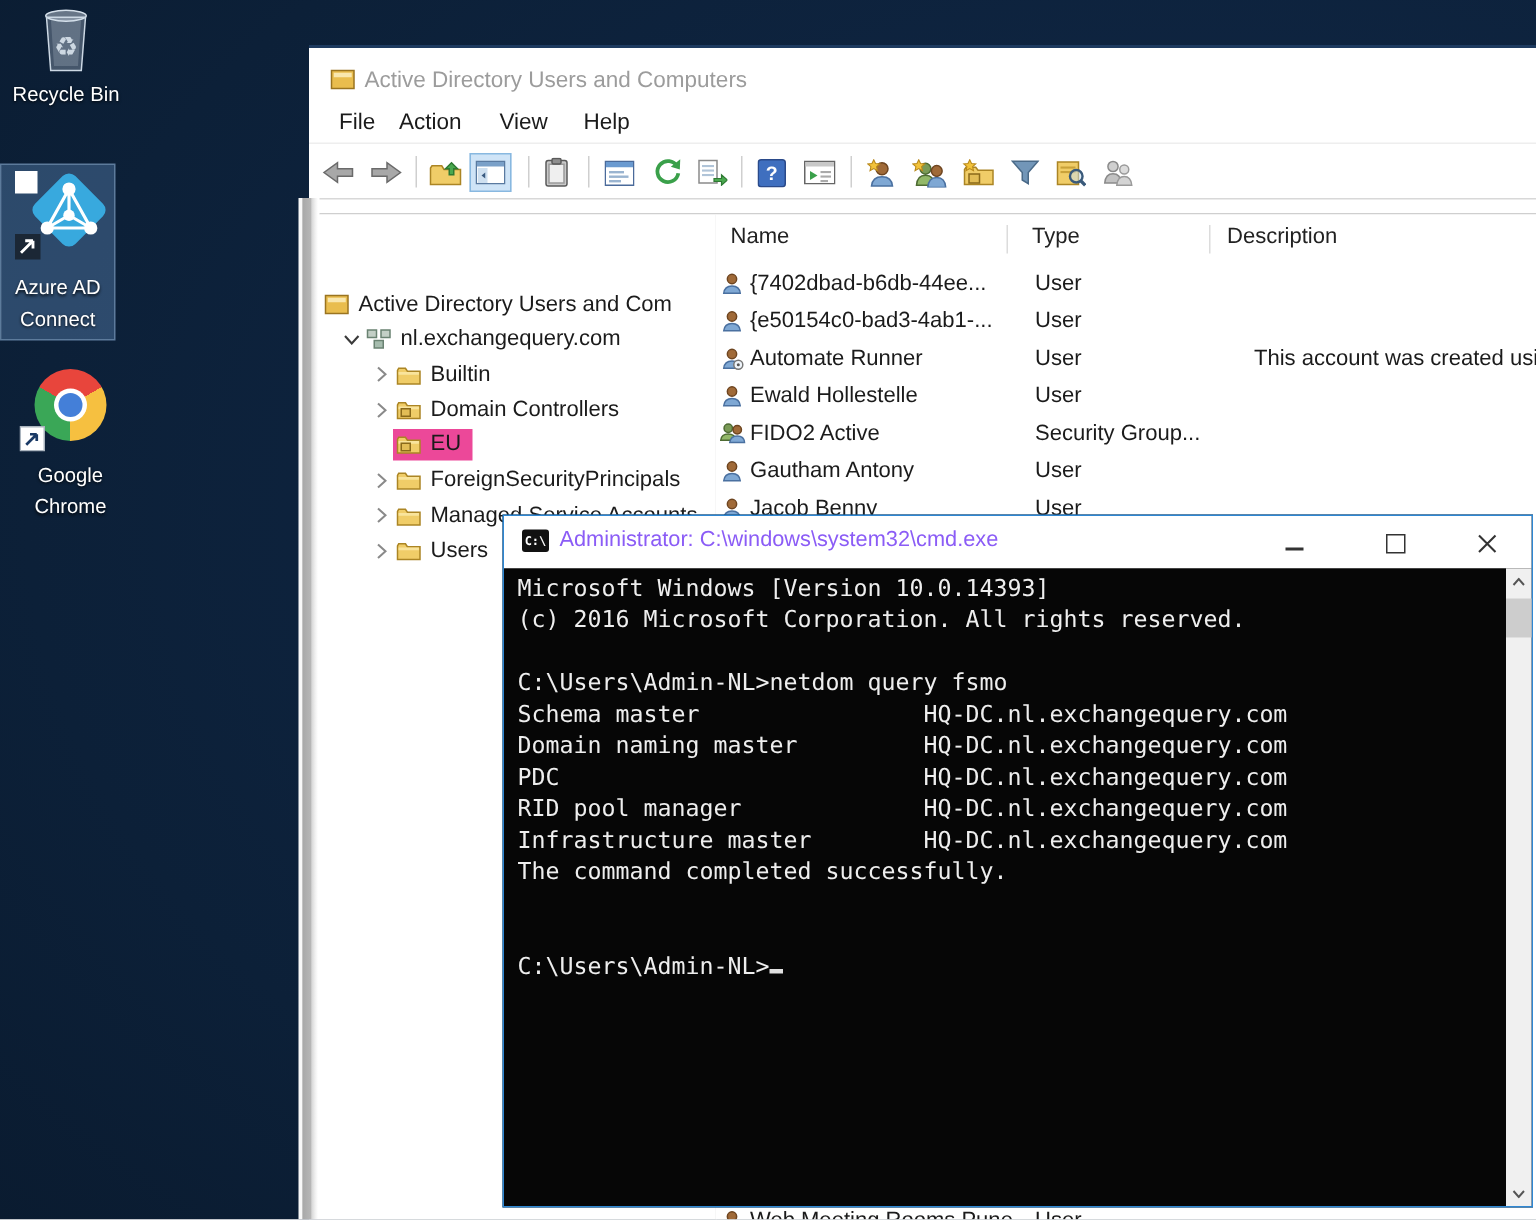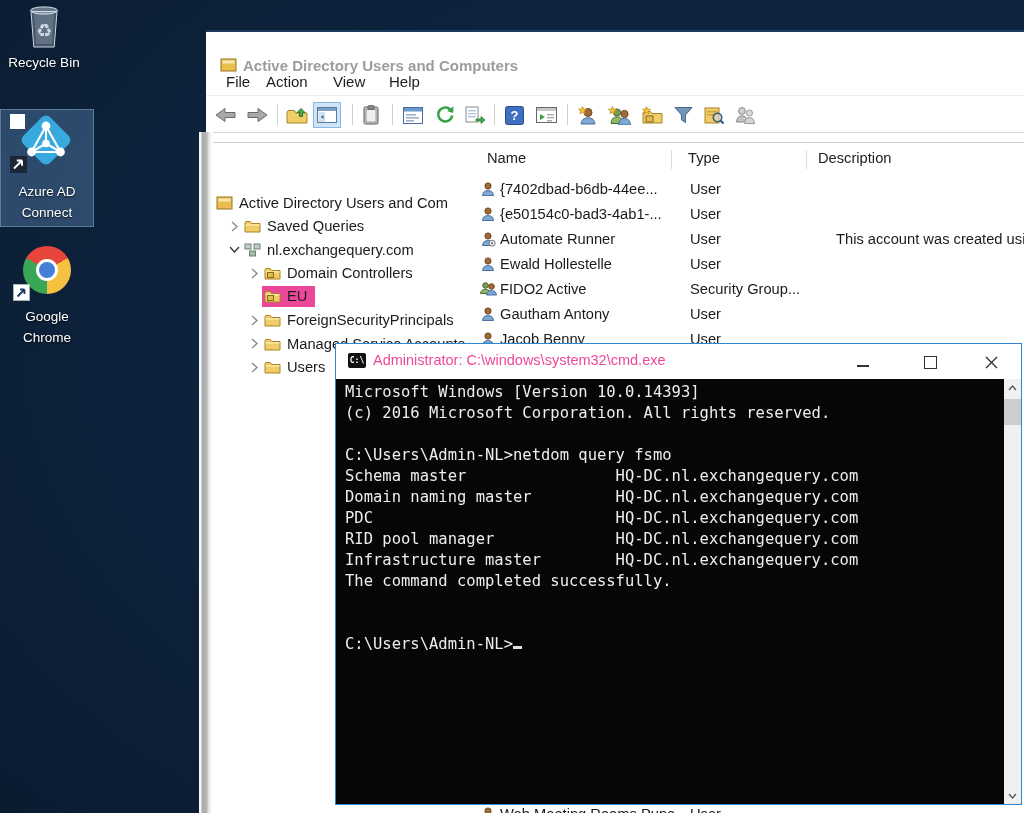--- a/index.html
+++ b/index.html
@@ -7,21 +7,21 @@
     background:radial-gradient(1500px 1000px at 78% 42%, #11294a 0%, #0c2038 52%, #071424 100%);
     font-family:"Liberation Sans",sans-serif;}
   .abs{position:absolute;}
   
   .dicon{position:absolute;text-align:center;color:#fff;font-size:13.5px;}
   .dicon .lbl{text-shadow:0 1px 2px rgba(0,0,0,.85);line-height:21px;}
   .dicon.selected{background:rgba(100,145,195,.38);outline:1px solid rgba(160,198,238,.55);}
   
   .win{position:absolute;background:#fff;}
   #aduc{left:206px;top:30px;width:818px;height:783px;border-top:2px solid #1d3a5f;}
-  #aduc-titlebar{position:absolute;left:0;top:16px;width:100%;height:36px;font-weight:bold;}
+  #aduc-titlebar{position:absolute;left:0;top:4px;width:100%;height:36px;}
   #aduc-title{position:absolute;left:37px;top:9px;color:#9c9c9c;font-size:15px;white-space:nowrap;}
   #aduc-menubar{position:absolute;left:0;top:36px;width:100%;height:27px;}
   .menu-item{position:absolute;top:5px;font-size:15px;color:#1b1b1b;}
   #aduc-toolbar{position:absolute;left:0;top:63px;width:100%;height:36px;border-top:1px solid #eeeeee;border-bottom:1px solid #d8d8d8;}
   .tbi{position:absolute;top:7px;width:26px;height:24px;display:flex;align-items:center;justify-content:center;}
   .tbi.toggled{background:#cfe4f7;border:1px solid #88b8e0;top:6px;}
   .tbsep{position:absolute;top:8px;width:1px;height:21px;background:#cfcfcf;}
   #panels-topline{left:206px;top:142px;width:818px;height:1px;background:#cfcfcf;}
   #left-strip{left:199px;top:132px;width:14px;height:681px;
     background:linear-gradient(90deg,#f8f8f8 0,#f8f8f8 2px,#a9a9a9 3px,#b6b6b6 8px,#d9d9d9 9px,#efefef 11px,#ffffff 13px);}
@@ -41,21 +41,21 @@
   .lrow{position:absolute;height:25px;width:100%;font-size:14.7px;color:#1b1b1b;}
   .lrow .nm{position:absolute;left:23px;top:4px;white-space:nowrap;}
   .lrow .tp{position:absolute;left:213px;top:4px;white-space:nowrap;}
   .lrow .ds{position:absolute;left:359px;top:4px;white-space:nowrap;}
   .lrow .ic{position:absolute;left:3px;top:4px;}
   
   #cmd{left:335px;top:343px;width:687px;height:462px;border:1px solid #2e87d3;background:#060606;box-sizing:border-box;z-index:5;}
   #cmd-titlebar{position:absolute;left:0;top:0;width:100%;height:35px;background:#fff;}
   #cmd-icon{position:absolute;left:12px;top:9px;width:18px;height:15px;background:#111;border-radius:2px;color:#fff;
     font-family:"DejaVu Sans Mono",monospace;font-size:8px;font-weight:bold;line-height:15px;text-align:center;}
-  #cmd-title{position:absolute;left:37px;top:8px;font-size:14.5px;color:#ec4899;white-space:nowrap;}
+  #cmd-title{position:absolute;left:37px;top:8px;font-size:14.5px;color:#8b5cf6;white-space:nowrap;}
   .cbtn{position:absolute;top:0;width:45px;height:34px;}
   #cmd-console{position:absolute;left:0;top:35px;right:17px;bottom:0;background:#060606;overflow:hidden;}
   #cmd-pre{margin:0;padding:3px 0 0 9px;font-family:"DejaVu Sans Mono",monospace;font-size:15.5px;line-height:21px;color:#eeeeee;}
   .cline{white-space:pre;height:21px;}
   #cursor{display:inline-block;width:9px;height:3px;background:#e0e0e0;}
   #cmd-scroll{position:absolute;right:0;top:35px;bottom:0;width:17px;background:#f0f0f0;}
   #cmd-thumb{position:absolute;top:20px;left:0;width:17px;height:26px;background:#cdcdcd;}
   .sarrow{position:absolute;left:0;width:17px;height:17px;display:flex;align-items:center;justify-content:center;}
   .chrome-ball{position:absolute;left:22px;top:6px;width:48px;height:48px;border-radius:50%;
     background:conic-gradient(from 60deg,#f6c040 0 120deg,#3aa757 0 240deg,#e8453c 0 360deg);}
@@ -69,21 +69,21 @@
 
   <div class="dicon" id="icon-recycle" style="left:-2px;top:0px;width:92px;">
     <div style="height:50px;padding-top:2px;"><svg width="46" height="50">
           <ellipse cx="23" cy="8.5" rx="13.5" ry="3.6" fill="rgba(215,226,238,0.45)" stroke="#d5e0ea"></ellipse>
           <path d="M10 9.5 L36 9.5 L33.2 45 L12.8 45 Z" fill="rgba(205,218,232,0.30)" stroke="#ccd8e4"></path>
           <path d="M13 12 L33 12 L31 42 L15 42 Z" fill="rgba(230,240,250,0.18)"></path>
           <text x="23" y="35" font-size="18" fill="#cdd8e2" text-anchor="middle" font-family="DejaVu Sans">♻</text>
         </svg></div>
     <div class="lbl">Recycle Bin</div>
   </div>
-  <div class="dicon selected" id="icon-azure" style="left:1px;top:110px;width:92px;height:116px;">
+  <div class="dicon selected" id="icon-azure" style="left:1px;top:110px;width:75px;height:116px;">
     <div style="height:68px;padding-top:3px;position:relative;"><svg width="92" height="68">
           <rect x="26" y="8" width="38" height="38" rx="6" transform="rotate(45 45 27)" fill="#38a9de"></rect>
           <path d="M45 13 L30.5 39 L59.5 39 Z M45 13 L45 30.5 M30.5 39 L45 30.5 M59.5 39 L45 30.5" fill="none" stroke="#fff" stroke-width="2.1"></path>
           <circle cx="45" cy="13" r="4.4" fill="#fff"></circle>
           <circle cx="30.5" cy="39" r="4.4" fill="#fff"></circle>
           <circle cx="59.5" cy="39" r="4.4" fill="#fff"></circle>
           <circle cx="45" cy="30.5" r="3.8" fill="#fff"></circle>
           <rect x="9" y="1" width="15" height="15" fill="#fff"></rect>
           <rect x="9" y="43" width="17" height="17" fill="#1b2735"></rect>
           <path d="M13 55.5 L21 47.5 M21 47.5 L15.8 47.5 M21 47.5 L21 52.7" stroke="#fff" stroke-width="1.9" fill="none"></path>
@@ -251,42 +251,42 @@
   <div class="abs" id="tree-panel">
       <div class="tree-row" style="padding-left:3px;margin-top:48px;">
         <span class="ticon"><svg width="17" height="14">
             <rect x="1" y="1" width="15" height="12" fill="#e9bd4e" stroke="#9a7420"></rect>
             <rect x="2.5" y="2.5" width="12" height="3" fill="#f9e7ae"></rect>
           </svg></span>
         <span>Active Directory Users and Com</span>
       </div>
       <div class="tree-row" style="padding-left:15px;">
         <span class="tarrow">
-          <svg width="7" height="11">
-            <path d="M1 1 L6 5.5 L1 10" stroke="#8a8a8a" stroke-width="1.4" fill="none"></path>
-          </svg>
-        </span>
-        <span class="ticon"><svg width="17" height="14">
-            <path d="M1 4 L1 13 L16 13 L16 4.5 L7.6 4.5 L6.3 2.5 L1.8 2.5 Z" fill="#f0cd68" stroke="#ab8524"></path>
-            <path d="M1.7 5 L15.3 5 L15.3 6.8 L1.7 6.8 Z" fill="#f9e49c"></path>
-          </svg></span>
-        <span>Saved Queries</span>
-      </div>
-      <div class="tree-row" style="padding-left:15px;">
-        <span class="tarrow">
           <svg width="11" height="7">
             <path d="M1 1 L5.5 6 L10 1" stroke="#3a3a3a" stroke-width="1.4" fill="none"></path>
           </svg>
         </span>
         <span class="ticon"><svg width="17" height="14">
             <rect x="1" y="1" width="6" height="5" fill="#c3cfc6" stroke="#6a8272"></rect>
             <rect x="10" y="1" width="6" height="5" fill="#c3cfc6" stroke="#6a8272"></rect>
             <rect x="5.5" y="8" width="6" height="5" fill="#a6bcae" stroke="#6a8272"></rect>
           </svg></span>
         <span>nl.exchangequery.com</span>
+      </div>
+      <div class="tree-row" style="padding-left:35px;">
+        <span class="tarrow">
+          <svg width="7" height="11">
+            <path d="M1 1 L6 5.5 L1 10" stroke="#8a8a8a" stroke-width="1.4" fill="none"></path>
+          </svg>
+        </span>
+        <span class="ticon"><svg width="17" height="14">
+            <path d="M1 4 L1 13 L16 13 L16 4.5 L7.6 4.5 L6.3 2.5 L1.8 2.5 Z" fill="#f0cd68" stroke="#ab8524"></path>
+            <path d="M1.7 5 L15.3 5 L15.3 6.8 L1.7 6.8 Z" fill="#f9e49c"></path>
+          </svg></span>
+        <span>Builtin</span>
       </div>
       <div class="tree-row" style="padding-left:35px;">
         <span class="tarrow">
           <svg width="7" height="11">
             <path d="M1 1 L6 5.5 L1 10" stroke="#8a8a8a" stroke-width="1.4" fill="none"></path>
           </svg>
         </span>
         <span class="ticon"><svg width="17" height="14">
             <path d="M1 4 L1 13 L16 13 L16 4.5 L7.6 4.5 L6.3 2.5 L1.8 2.5 Z" fill="#f0cd68" stroke="#ab8524"></path>
             <path d="M1.7 5 L15.3 5 L15.3 6.8 L1.7 6.8 Z" fill="#f9e49c"></path>

